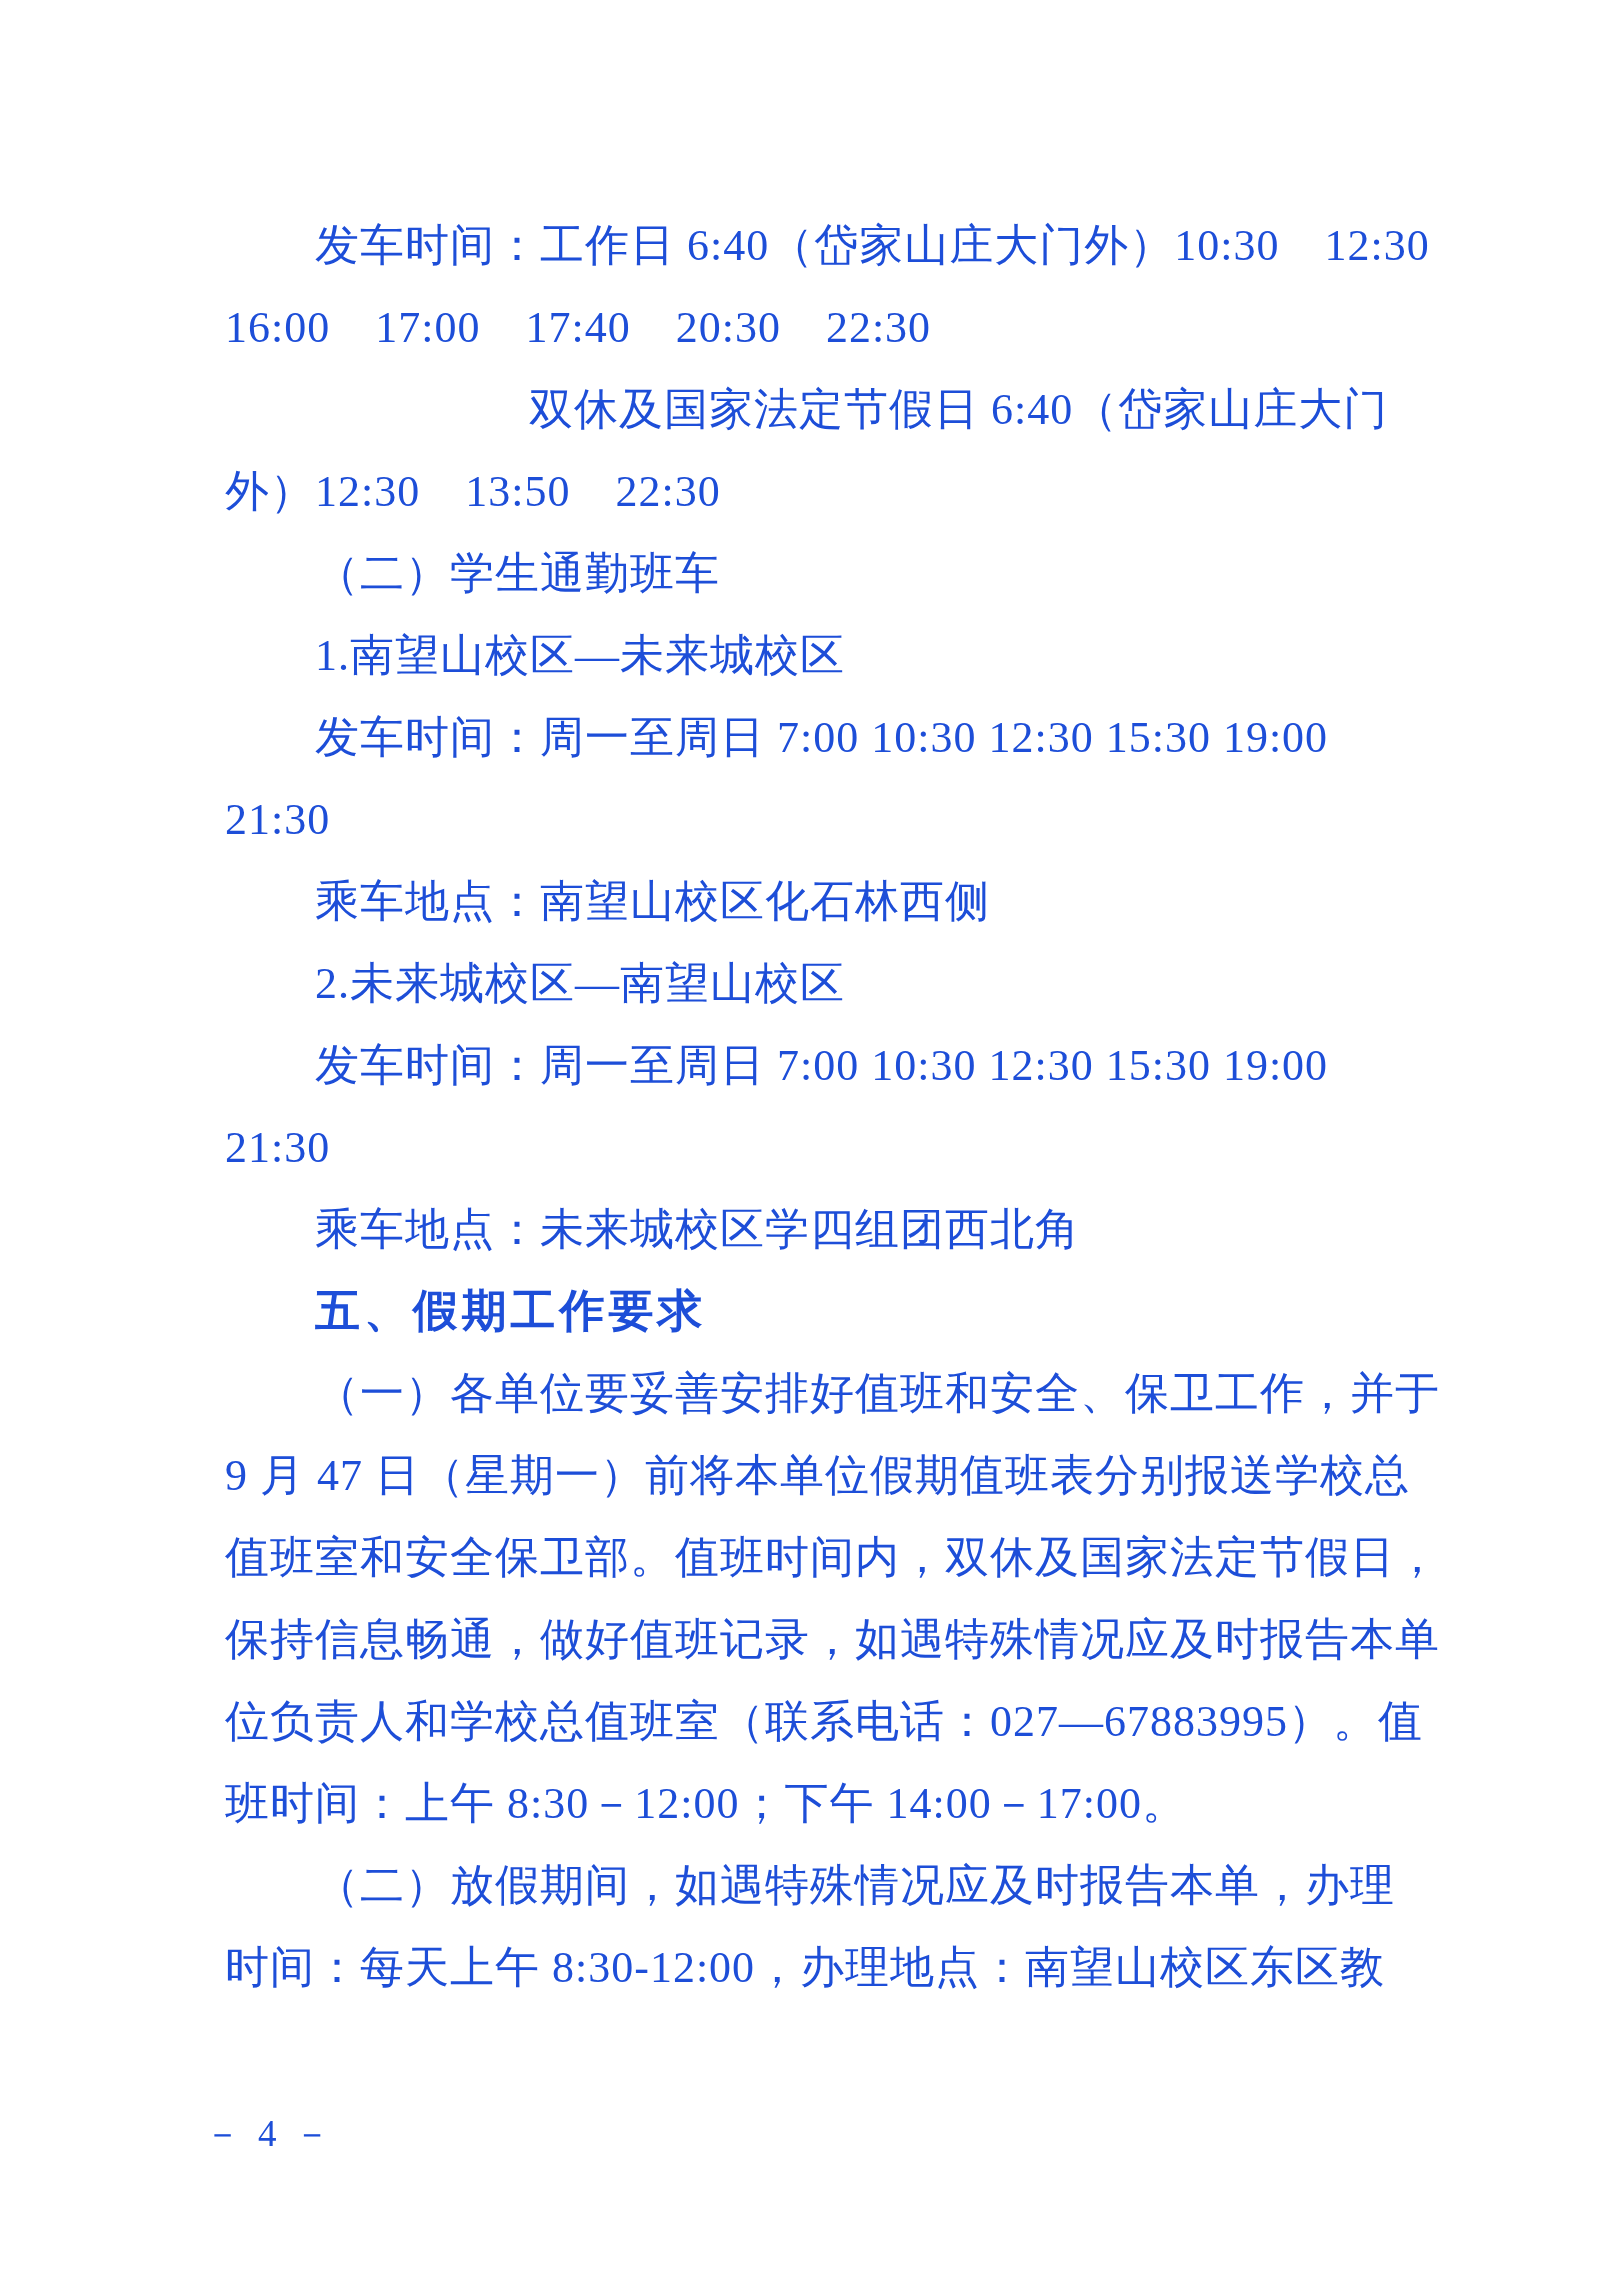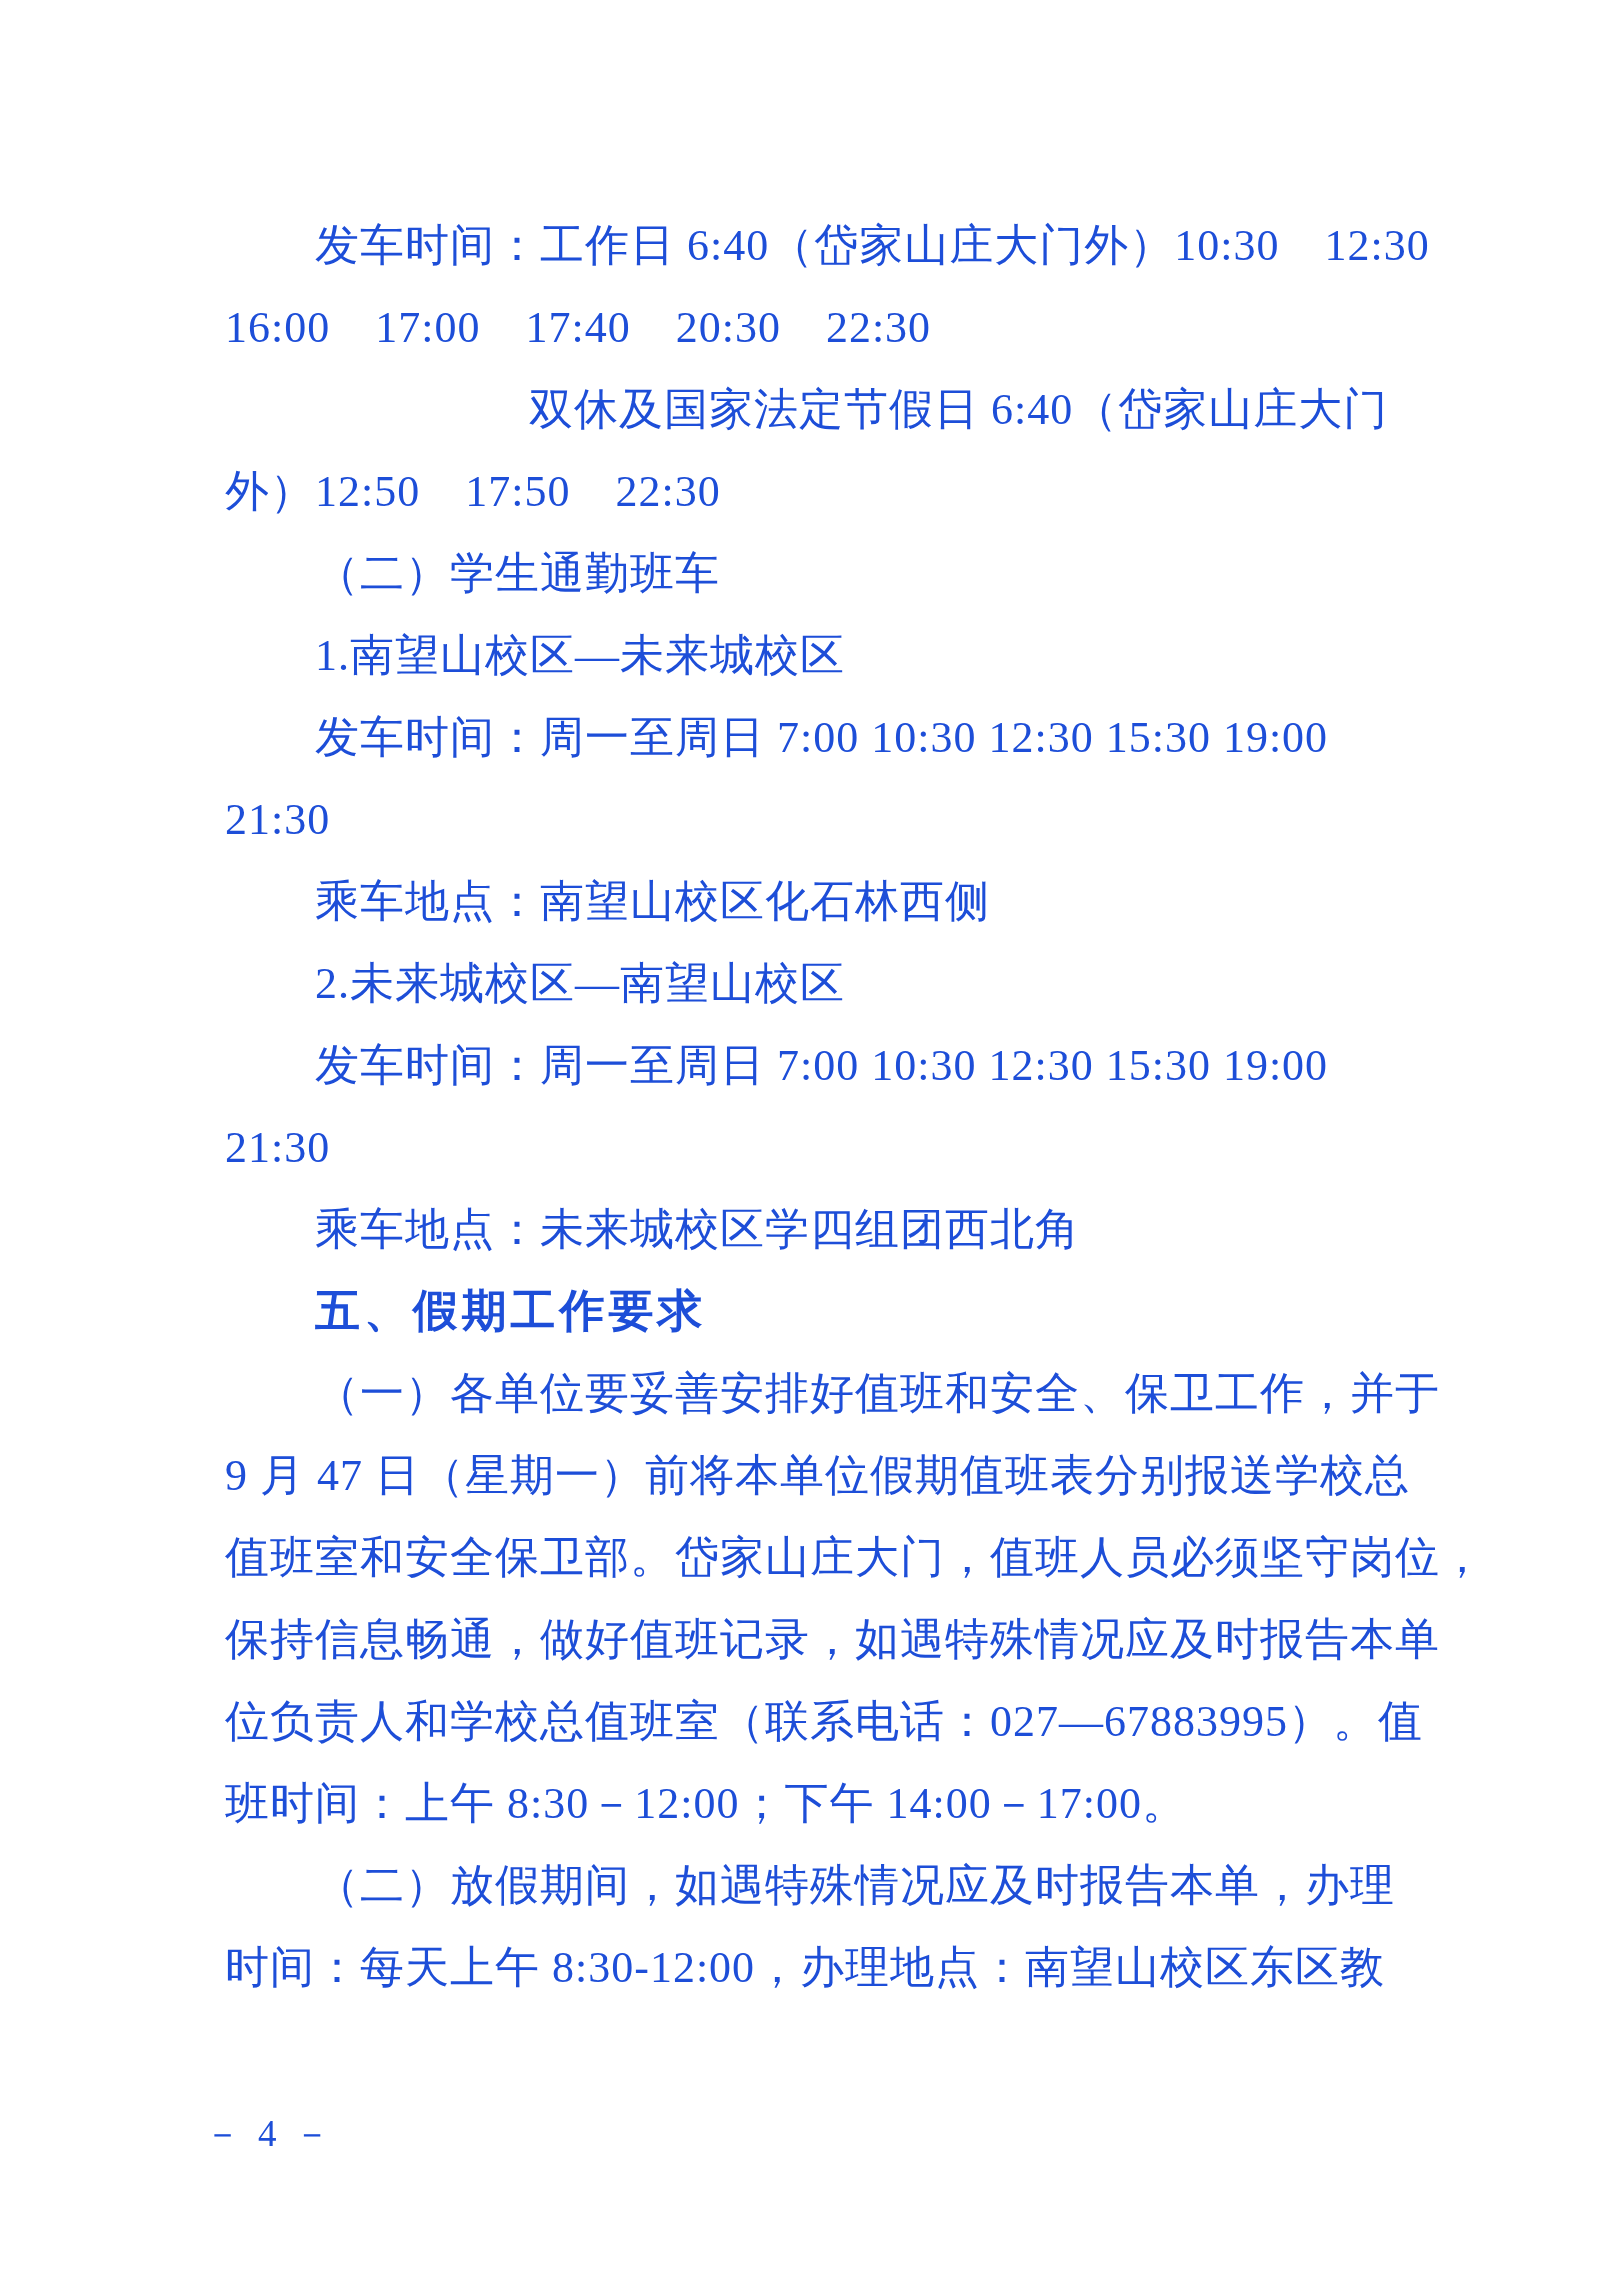--- a/index.html
+++ b/index.html
@@ -48,34 +48,34 @@
   }
 </style>
 </head>
 <body>
 
 <div class="page">
   <div class="content">
     <div class="line indent2">发车时间：工作日 6:40（岱家山庄大门外）10:30　12:30</div>
     <div class="line">16:00　17:00　17:40　20:30　22:30</div>
     <div class="line indent7">双休及国家法定节假日 6:40（岱家山庄大门</div>
-    <div class="line">外）12:50　17:50　22:30</div>
+    <div class="line">外）12:30　13:50　22:30</div>
     <div class="line indent2">（二）学生通勤班车</div>
     <div class="line indent2">1.南望山校区—未来城校区</div>
     <div class="line indent2">发车时间：周一至周日 7:00 10:30 12:30 15:30 19:00</div>
     <div class="line">21:30</div>
     <div class="line indent2">乘车地点：南望山校区化石林西侧</div>
     <div class="line indent2">2.未来城校区—南望山校区</div>
     <div class="line indent2">发车时间：周一至周日 7:00 10:30 12:30 15:30 19:00</div>
     <div class="line">21:30</div>
     <div class="line indent2">乘车地点：未来城校区学四组团西北角</div>
     <div class="line indent2 heading">五、假期工作要求</div>
     <div class="line indent2">（一）各单位要妥善安排好值班和安全、保卫工作，并于</div>
     <div class="line">9 月 47 日（星期一）前将本单位假期值班表分别报送学校总</div>
-    <div class="line">值班室和安全保卫部。岱家山庄大门，值班人员必须坚守岗位，</div>
+    <div class="line">值班室和安全保卫部。值班时间内，双休及国家法定节假日，</div>
     <div class="line">保持信息畅通，做好值班记录，如遇特殊情况应及时报告本单</div>
     <div class="line">位负责人和学校总值班室（联系电话：027—67883995）。值</div>
     <div class="line">班时间：上午 8:30－12:00；下午 14:00－17:00。</div>
     <div class="line indent2">（二）放假期间，如遇特殊情况应及时报告本单，办理</div>
     <div class="line">时间：每天上午 8:30-12:00，办理地点：南望山校区东区教</div>
   </div>
   <div class="footer">－ 4 －</div>
 </div>
 
 

